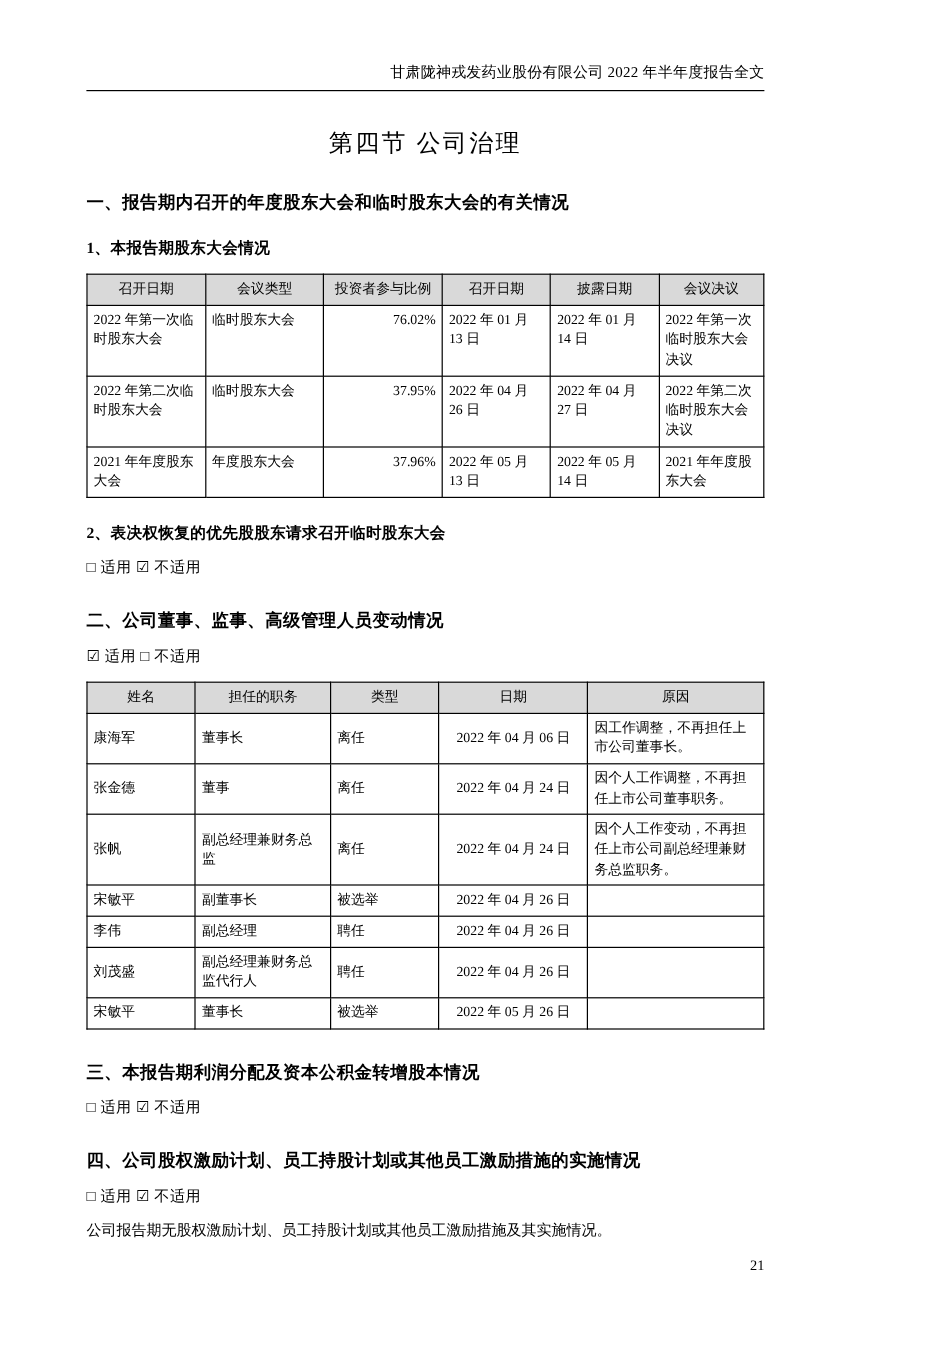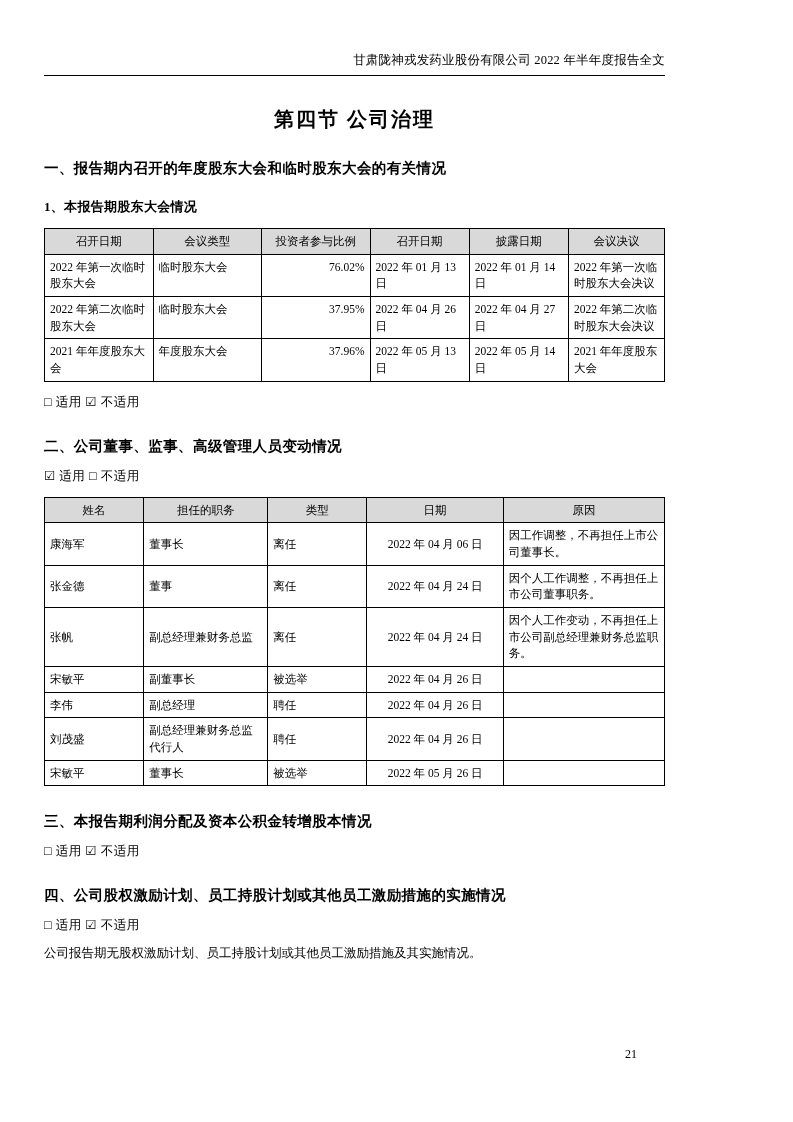--- a/index.html
+++ b/index.html
@@ -13,36 +13,36 @@
     font-family: "Liberation Serif", "DejaVu Serif", serif;
     color: #000000;
     position: relative;
     overflow: hidden;
   }
   .page {
     position: relative;
     width: 709px;
     height: 1122px;
     box-sizing: border-box;
-    padding: 0 44px;
+    padding: 0 72px;
   }
   .header {
     padding-top: 52px;
     text-align: right;
     font-size: 12.5px;
     letter-spacing: 0.2px;
   }
   .header-rule {
     margin-top: 6px;
     border-bottom: 1.6px solid #000;
   }
   h1.section-title {
     text-align: center;
     font-size: 20px;
-    font-weight: bold;
+    font-weight: normal;
     margin: 30px 0 0 0;
     letter-spacing: 2px;
   }
   h2.heading {
     font-size: 14.5px;
     font-weight: bold;
     margin: 26px 0 0 0;
     letter-spacing: 0.4px;
   }
   h3.subheading {
@@ -159,20 +159,21 @@
         <td>2021 年年度股东大会</td>
         <td>年度股东大会</td>
         <td class="num">37.96%</td>
         <td>2022 年 05 月 13 日</td>
         <td>2022 年 05 月 14 日</td>
         <td>2021 年年度股东大会</td>
       </tr>
     </tbody>
   </table>
 
+  <h3 class="subheading">2、表决权恢复的优先股股东请求召开临时股东大会</h3>
   <p class="applic">□ 适用  ☑ 不适用</p>
 
   <h2 class="heading">二、公司董事、监事、高级管理人员变动情况</h2>
   <p class="applic">☑ 适用  □ 不适用</p>
 
   <table class="t2">
     <colgroup>
       <col class="c1">
         <col class="c2">
         <col class="c3">

